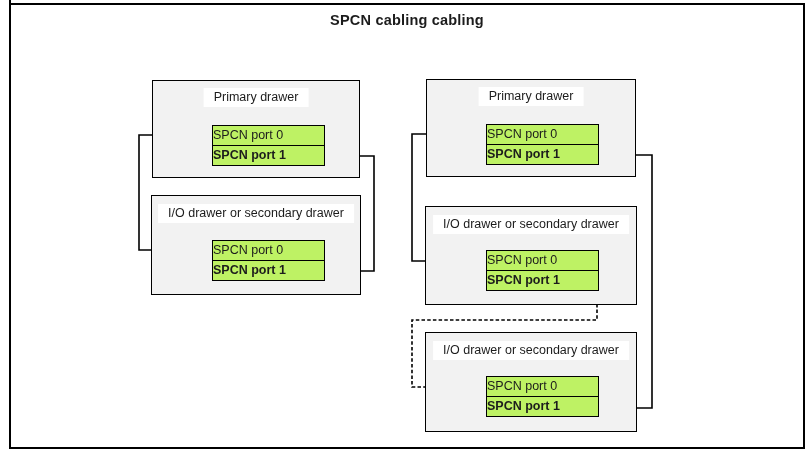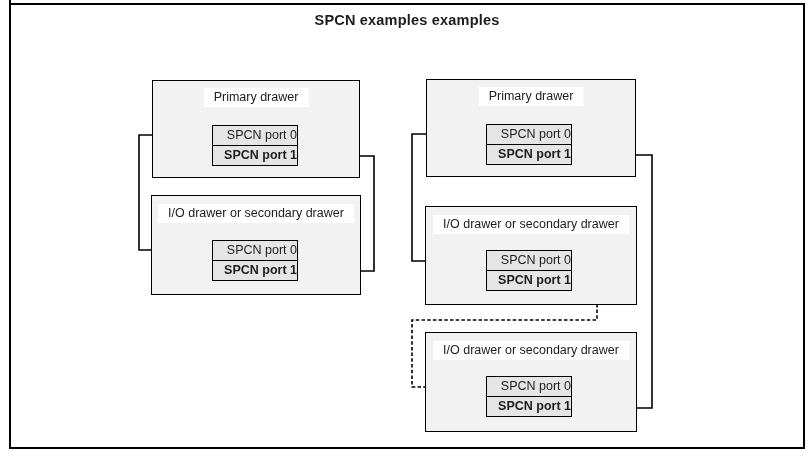--- a/index.html
+++ b/index.html
@@ -62,45 +62,45 @@
     background: #ffffff;
     padding: 2px 10px 3px 10px;
     font-size: 12.5px;
     white-space: nowrap;
   }
   .drawer-label.io {
     top: 8px;
   }
   .port {
     position: absolute;
-    width: 86px;
+    width: 113px;
     height: 21px;
-    background: #e5e5e5;
+    background: #bef264;
     border: 1.5px solid #000;
     box-sizing: border-box;
     font-size: 12.5px;
-    text-align: right;
+    text-align: left;
     line-height: 18px;
     white-space: nowrap;
   }
   .port.stacked {
     border-top: none;
     height: 20px;
     font-weight: bold;
   }
 </style>
 </head>
 <body>
 
 <div class="canvas">
 
   <div class="frame"></div>
   <div class="frame-ext"></div>
 
-  <div class="title">SPCN examples examples</div>
+  <div class="title">SPCN cabling cabling</div>
 
   <svg class="cables" width="808" height="458" viewBox="0 0 808 458">
     <polyline points="213,135 139,135 139,250 213,250" fill="none" stroke="#000" stroke-width="1.6"></polyline>
     <polyline points="305,156 374,156 374,271 305,271" fill="none" stroke="#000" stroke-width="1.6"></polyline>
     <polyline points="487,134 412,134 412,261 487,261" fill="none" stroke="#000" stroke-width="1.6"></polyline>
     <polyline points="579,155 652,155 652,408 579,408" fill="none" stroke="#000" stroke-width="1.6"></polyline>
     <polyline points="579,282 597,282 597,320 412,320 412,387 487,387" fill="none" stroke="#000" stroke-width="1.6" stroke-dasharray="3.5 2.2"></polyline>
   </svg>
 
   <div class="drawer" style="left:152px; top:80px; width:208px; height:98px;">

